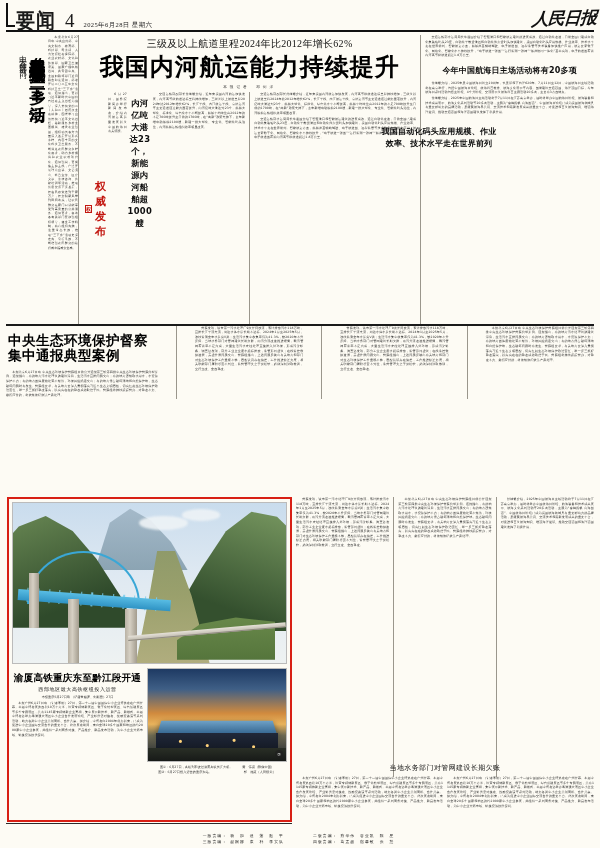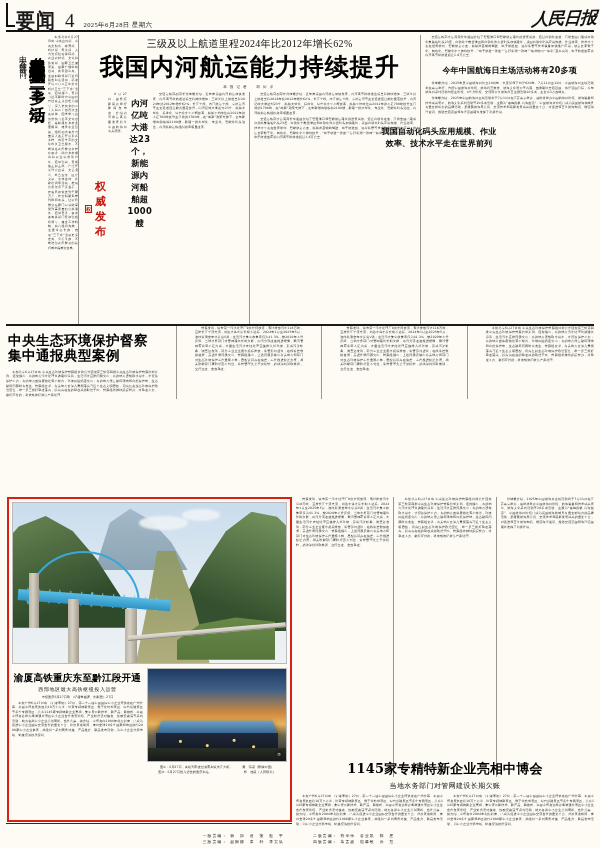--- a/index.html
+++ b/index.html
@@ -391,21 +391,20 @@
     <div style="flex:1;">
         <div class="tx p">本报北京6月27日电  中央生态环境保护督察组日前公开通报第三轮第四批中央生态环境保护督察典型案例。通报指出，有的地方污水处理设施建设滞后，生活污水直排问题突出；有的地方违规取水用水，水资源保护不力；有的地方固体废物处置不规范，环境风险隐患突出；有的地方侵占破坏湿地和自然保护地，生态破坏问题时有发生。督察组要求，有关地方要深入贯彻落实习近平生态文明思想，切实扛起生态环境保护政治责任，举一反三抓好整改落实，以实实在在的整改成效取信于民。督察组将持续跟踪督办，对整改不力、敷衍应付的，将依规依纪依法严肃处理。</div>
       </div>
     <div class="vline"></div>
     <div style="flex:1;">
         <div class="tx p">付绪银介绍，2025年中国航海日主场活动将于7月11日在江苏南京举办，届时将举办中国航海日论坛、航海装备和技术成果展示、航海文化系列活动等20多项活动，主题为“奋楫扬帆 向海图强”。中国航海日论坛已成为我国航海领域具有重要影响力的品牌活动，是凝聚航海界共识、交流技术和最新发展成果的重要平台，对促进和普及航海知识、增强海洋意识、推动交通强国和海洋强国建设发挥了积极作用。</div>
       </div>
   </div>
 
   <div style="position:absolute;left:296px;top:760px;width:298px;">
-    <div class="bot-head">1145家专精特新企业亮相中博会</div>
     <div class="bot-sub">当地水务部门对管网建设长期欠账</div>
     <div style="display:flex;gap:4px;margin-top:3px;">
       <div style="flex:1;">
           <div class="tx p">本报广州6月27日电  （记者李刚）27日，第二十二届中国国际中小企业博览会在广州开幕。本届中博会展览面积10万平方米，设置专精特新展区、数字化转型展区、绿色低碳展区等多个专题展区，共有1145家专精特新企业亮相，集中展示新技术、新产品、新模式。本届中博会还举办粤港澳大湾区中小企业合作发展论坛、产业链供需对接会、投融资路演等系列活动，助力各类中小企业共创商机、合作共赢。据介绍，中博会自2004年创办以来，已成为促进中小企业国际交流合作的重要平台。此次展会期间，来自全球20多个国家和地区的约2000家中小企业参展，并组织一系列商务对接、产品推介、新品发布活动，为中小企业开拓市场、链接资源提供便利。</div>
         </div>
       <div style="flex:1;">
           <div class="tx p">本报广州6月27日电  （记者李刚）27日，第二十二届中国国际中小企业博览会在广州开幕。本届中博会展览面积10万平方米，设置专精特新展区、数字化转型展区、绿色低碳展区等多个专题展区，共有1145家专精特新企业亮相，集中展示新技术、新产品、新模式。本届中博会还举办粤港澳大湾区中小企业合作发展论坛、产业链供需对接会、投融资路演等系列活动，助力各类中小企业共创商机、合作共赢。据介绍，中博会自2004年创办以来，已成为促进中小企业国际交流合作的重要平台。此次展会期间，来自全球20多个国家和地区的约2000家中小企业参展，并组织一系列商务对接、产品推介、新品发布活动，为中小企业开拓市场、链接资源提供便利。</div>
         </div>
     </div>
   </div>

